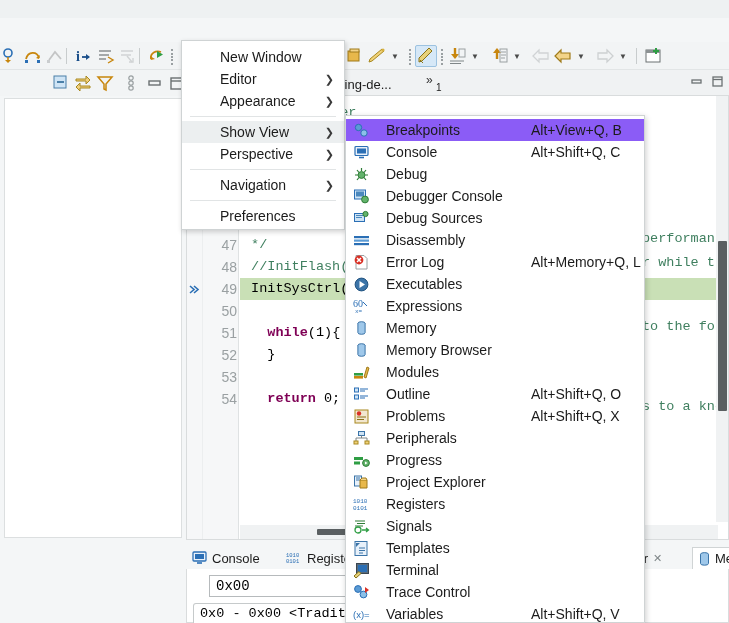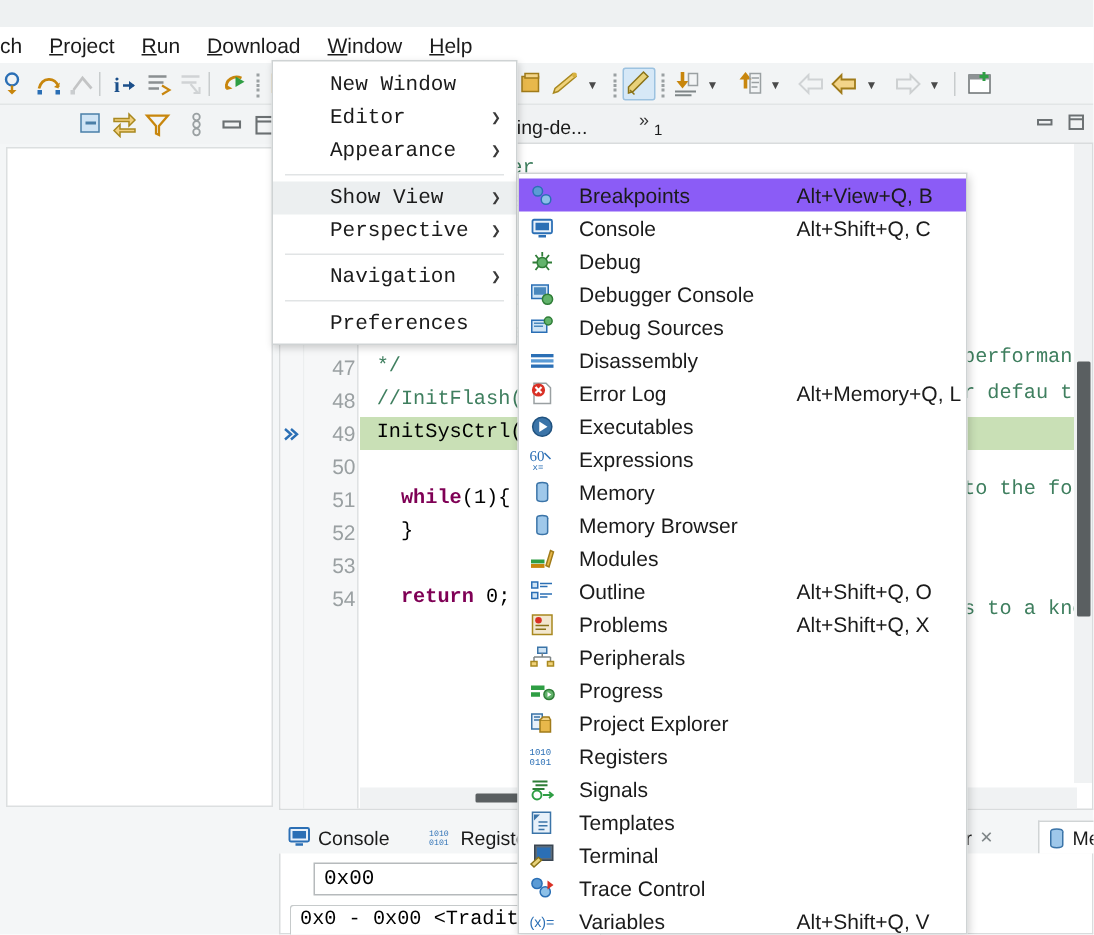--- a/index.html
+++ b/index.html
@@ -185,21 +185,21 @@
   .menu-pop {
     position: absolute; left: 181px; top: 40px; width: 164px; height: 190px;
     background: #ffffff;
     border: 1px solid #cfd3d4;
     box-shadow: 1px 2px 5px rgba(0,0,0,0.18);
     z-index: 60;
     padding: 5px 0 5px 0;
   }
   .mrow {
     position: relative; height: 22px; display: flex; align-items: center;
-    font-size: 14px; color: #1b1b1b; padding-left: 38px; font-family: Liberation Mono, monospace;
+    font-size: 14px; color: #1b1b1b; padding-left: 38px;
   }
   .mrow.hi { background: #eceff0; }
   .mrow .arrow {
     position: absolute; right: 10px; font-size: 11px; color: #3a3a3a;
   }
   .msep { height: 1px; background: #e1e4e5; margin: 4px 8px 4px 8px; }
 
   
   .submenu {
     position: absolute; left: 345px; top: 115px; width: 300px; height: 508px;
@@ -223,28 +223,20 @@
 
   svg { display: block; }
 </style>
 </head>
 <body>
 
 <div id="root">
 
   <div class="topstrip"></div>
 
-  <div class="menubar">
-    <div class="mi first"><span>ch</span></div>
-    <div class="mi"><u>P</u><span>roject</span></div>
-    <div class="mi"><u>R</u><span>un</span></div>
-    <div class="mi"><u>D</u><span>ownload</span></div>
-    <div class="mi active"><u>W</u><span>indow</span></div>
-    <div class="mi"><u>H</u><span>elp</span></div>
-  </div>
 
   <div class="toolbar1">
     <div class="tb-ico" style="left:0px;top:3px;">
       <svg width="18" height="18" viewBox="0 0 18 18">
           <circle cx="6" cy="6" r="4" fill="none" stroke="#2b6fb5" stroke-width="1.6"></circle>
           <path d="M6 10 L6 15" stroke="#c8860d" stroke-width="1.6"></path>
           <path d="M3 13 L6 16 L9 13" fill="#c8860d"></path>
         </svg>
     </div>
     <div class="tb-ico" style="left:22px;top:3px;">
@@ -503,21 +495,21 @@
           <div class="codetext" style="top: 226px;"><span class="c-plain">&nbsp;&nbsp;&nbsp;</span><span class="c-keyword">while</span><span class="c-plain">(1){</span></div>
           <div class="lineno" style="top: 248px; left: 16px;">52</div>
           <div class="codetext" style="top: 248px;"><span class="c-plain">   }</span></div>
           <div class="lineno" style="top: 270px; left: 16px;">53</div>
           <div class="codetext" style="top: 270px;"><span class="c-plain"></span></div>
           <div class="lineno" style="top: 292px; left: 16px;">54</div>
           <div class="codetext" style="top: 292px;"><span class="c-plain">&nbsp;&nbsp;&nbsp;</span><span class="c-keyword">return</span><span class="c-plain">&nbsp;0;</span></div>
         </div>
       <div id="right-frags">
           <div class="codetext c-comment" style="left: 455px; top: 132px;">performan</div>
-          <div class="codetext c-comment" style="left: 455px; top: 156px;">r defau t</div>
+          <div class="codetext c-comment" style="left: 455px; top: 156px;">r while t</div>
           <div class="codetext c-comment" style="left: 455px; top: 220px;">to the fol</div>
           <div class="codetext c-comment" style="left: 455px; top: 300px;">s to a kno</div>
         </div>
 
       <div class="vscroll-track"></div>
       <div class="vscroll"></div>
       <div class="hscroll-track"></div>
       <div class="hscroll"></div>
     </div>
   </div>

